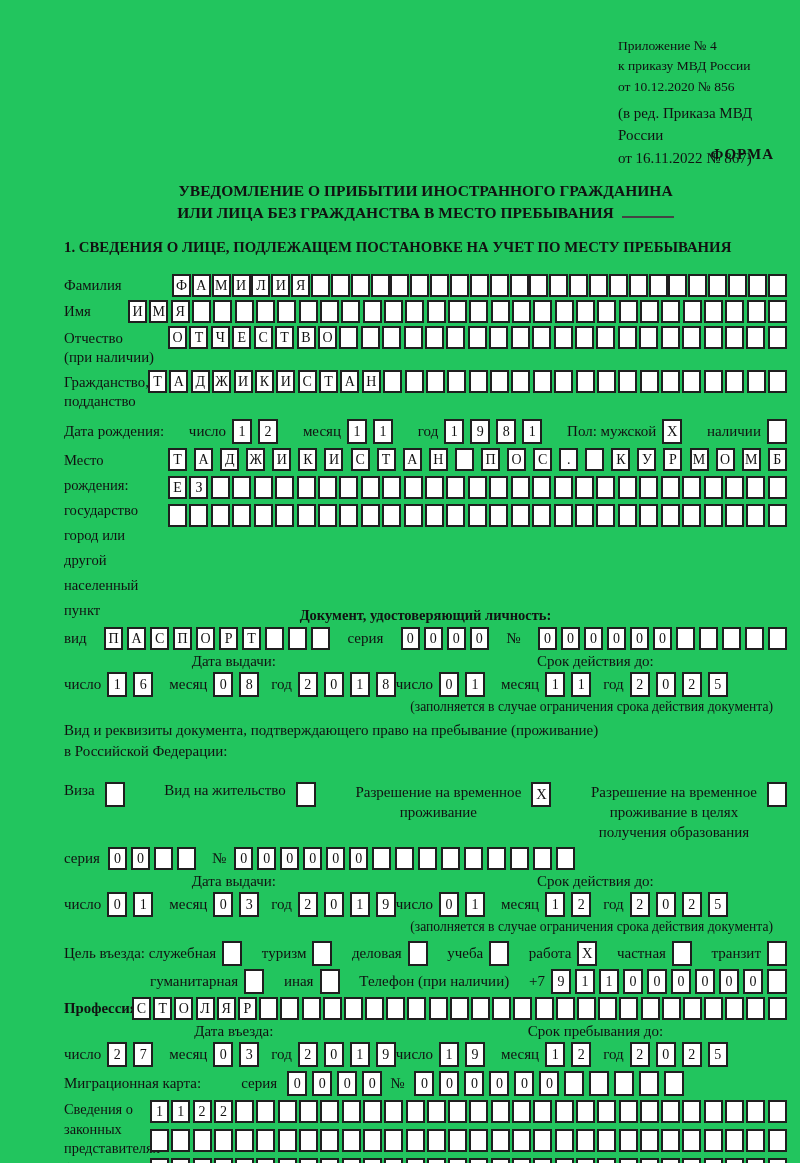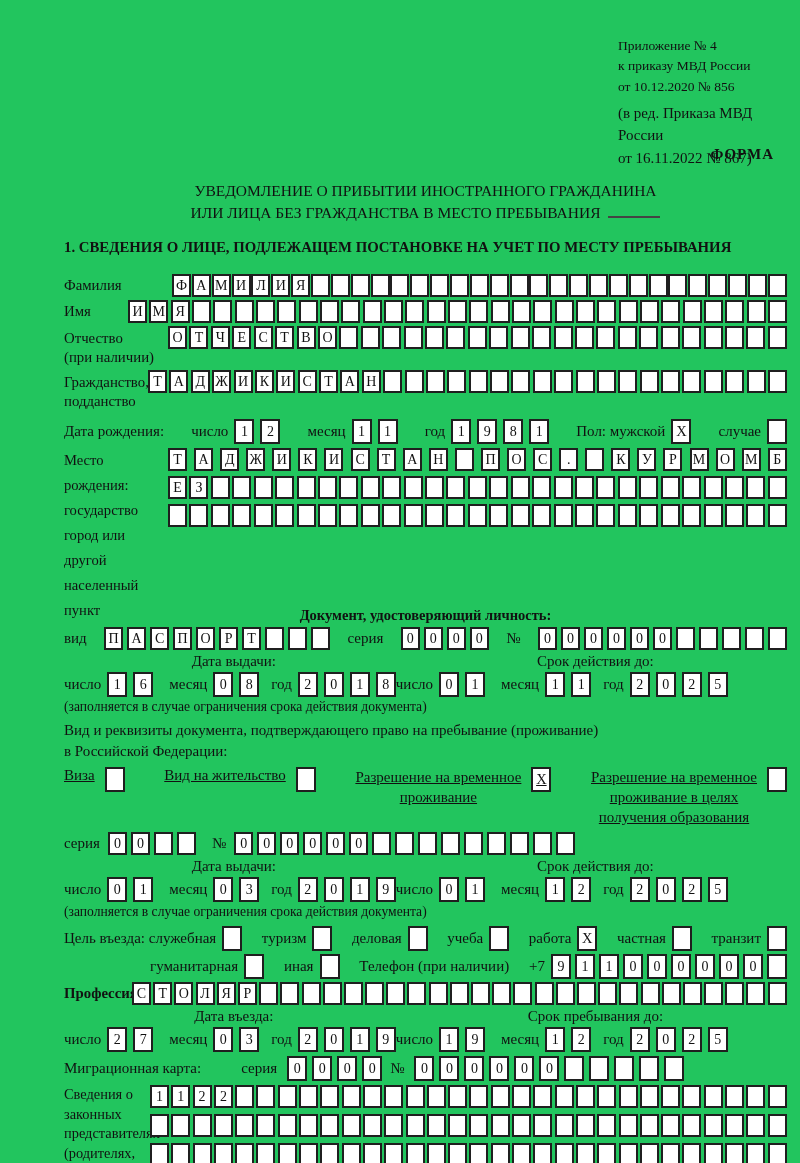--- a/index.html
+++ b/index.html
@@ -11,21 +11,21 @@
     background: #22c55e;
     color: #111;
     font-family: "Liberation Serif", "DejaVu Serif", serif;
     font-size: 15px;
     padding: 34px 13px 0 64px;
     overflow: hidden;
   }
   .annex { position:absolute; left:618px; top:36px; font-size:13.5px; line-height:1.5; }
   .annex .sub { font-size:15px; margin-top:5px; }
   .forma { position:absolute; left:4px; top:146px; width:770px; text-align:right; font-weight:bold; letter-spacing:1px; font-size:15px; }
-  .title { margin-top:146px; text-align:center; font-weight:normal; font-size:15.5px; line-height:1.4; }
+  .title { margin-top:146px; text-align:center; font-weight:bold; font-size:15.5px; line-height:1.4; }
   .blank-line { display:inline-block; width:52px; border-bottom:2px solid #444; height:0.9em; margin-left:8px; }
   .section-heading { margin-top:16px; font-weight:bold; font-size:14.8px; }
 
   .frow { display:flex; align-items:flex-start; margin-top:3px; }
   .frow.vc { align-items:center; }
   .flabel { flex:none; padding-top:3px; font-size:14.8px; }
   .w64 { width:64px; } .w84 { width:84px; } .w104 { width:104px; }
   .two-line { line-height:19px; }
 
   .cells { display:flex; justify-content:space-between; flex:1; }
@@ -50,24 +50,24 @@
   .mr-labels { width:104px; flex:none; line-height:25px; font-size:14.6px; }
   .mr-cells { flex:1; }
   .mr-cells .cells { margin-bottom:5px; }
 
   .doc-header { margin-top:-16px; text-align:center; font-weight:bold; font-size:14.5px; }
 
   .dates-head { display:flex; margin-top:3px; }
   .dh-l { width:47%; text-align:center; }
   .dh-r { width:53%; text-align:center; }
   .dates-row { display:flex; align-items:center; justify-content:space-between; padding-right:70px; margin-top:2px; }
-  .note-right { font-size:13.6px; margin-top:2px; padding-right:14px; }
+  .note-right { text-align:right; font-size:13.6px; margin-top:2px; padding-right:14px; }
 
   .plain { margin-top:5px; line-height:21px; }
-  .perm-row { display:flex; align-items:flex-start; justify-content:space-between; margin-top:5px;text-decoration:underline; }
+  .perm-row { display:flex; align-items:flex-start; justify-content:space-between; margin-top:20px; }
   .perm-item { display:flex; align-items:flex-start; gap:10px; }
   .perm-center { text-align:center; line-height:20px; }
 
   .series-row { display:flex; align-items:center; gap:8px; margin-top:5px; }
   .phone-row { display:flex; align-items:center; justify-content:space-between; margin-top:3px; padding-left:86px; }
 
   .migr-row { display:flex; align-items:center; margin-top:4px; }
   .migr-row .mlabel { margin-right:40px; }
   .migr-row .slabel { margin-right:10px; }
 
@@ -273,21 +273,21 @@
           <span class="cell">9</span>
           <span class="cell">8</span>
           <span class="cell">1</span>
         </span>
       </span>
     <span class="grp">
         <span>Пол: мужской</span>
         <span class="cb">X</span>
       </span>
     <span class="grp">
-        <span>случае</span>
+        <span>наличии</span>
         <span class="cb"></span>
       </span>
   </div>
 
   <div class="mr">
     <div class="mr-labels">
       <span>Место рождения:</span><br>
       <span>государство</span><br>
       <span>город или другой</span><br>
       <span>населенный пункт</span>

